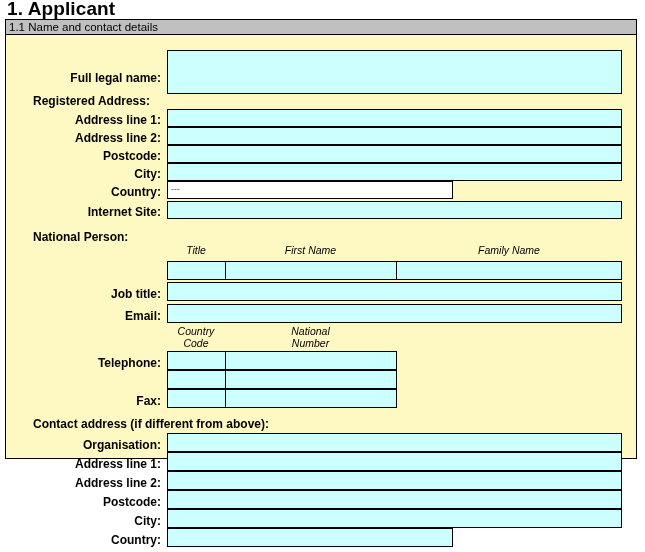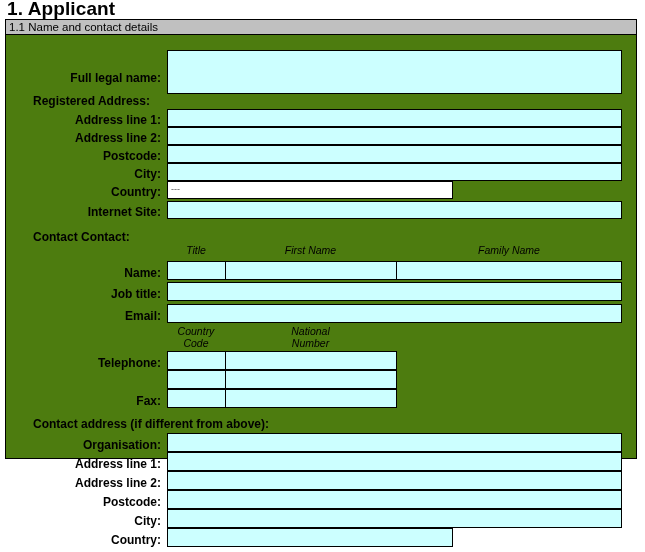--- a/index.html
+++ b/index.html
@@ -34,21 +34,21 @@
 
   
   .section-box {
     position: absolute;
     left: 5px;
     top: 19px;
     width: 632px;
     height: 440px;
     border: 1px solid #000000;
     box-sizing: border-box;
-    background: #4d7c0f;
+    background: #fef9c3;
   }
 
   .section-header {
     position: absolute;
     left: 0px;
     top: 0px;
     width: 630px;
     height: 15px;
     background: #c0c0c0;
     border-bottom: 1px solid #000000;
@@ -135,27 +135,26 @@
 
     <div class="lbl lbl-right" style="top:148px;">City:</div>
     <div class="field" style="left:161px; top:143px; width:455px; height:18px;"></div>
 
     <div class="lbl lbl-right" style="top:166px;">Country:</div>
     <div class="field-white" style="left:161px; top:161px; width:286px; height:18px;">---</div>
 
     <div class="lbl lbl-right" style="top:186px;">Internet Site:</div>
     <div class="field" style="left:161px; top:181px; width:455px; height:18px;"></div>
 
-    <div class="lbl lbl-left" style="left:27px; top:211px;">Contact Contact:</div>
+    <div class="lbl lbl-left" style="left:27px; top:211px;">National Person:</div>
 
     <div class="colcap" style="left:161px; top:225px; width:58px;">Title</div>
     <div class="colcap" style="left:219px; top:225px; width:171px;">First Name</div>
     <div class="colcap" style="left:390px; top:225px; width:226px;">Family Name</div>
 
-    <div class="lbl lbl-right" style="top:247px;">Name:</div>
     <div class="field" style="left:161px; top:241px; width:59px; height:19px;"></div>
     <div class="field" style="left:219px; top:241px; width:172px; height:19px;"></div>
     <div class="field" style="left:390px; top:241px; width:226px; height:19px;"></div>
 
     <div class="lbl lbl-right" style="top:268px;">Job title:</div>
     <div class="field" style="left:161px; top:262px; width:455px; height:19px;"></div>
 
     <div class="lbl lbl-right" style="top:290px;">Email:</div>
     <div class="field" style="left:161px; top:284px; width:455px; height:19px;"></div>
 

